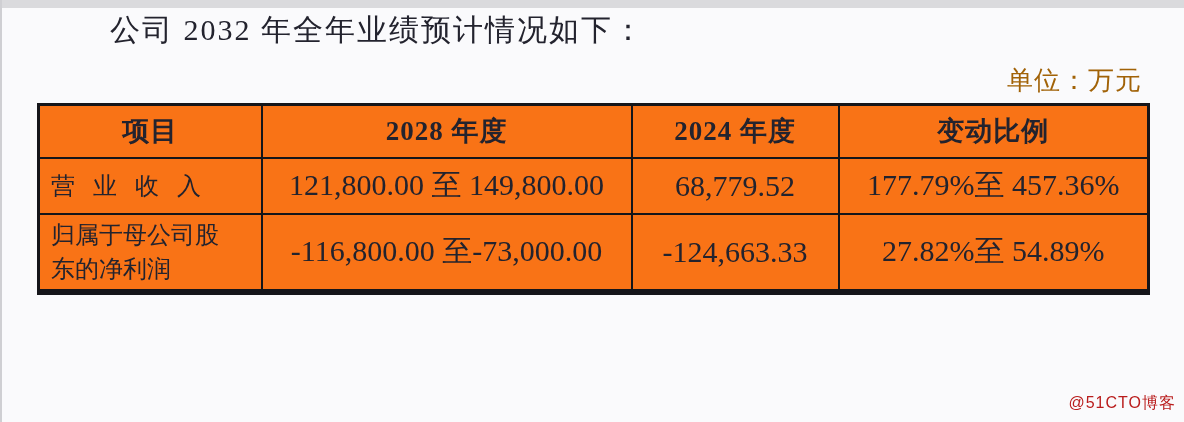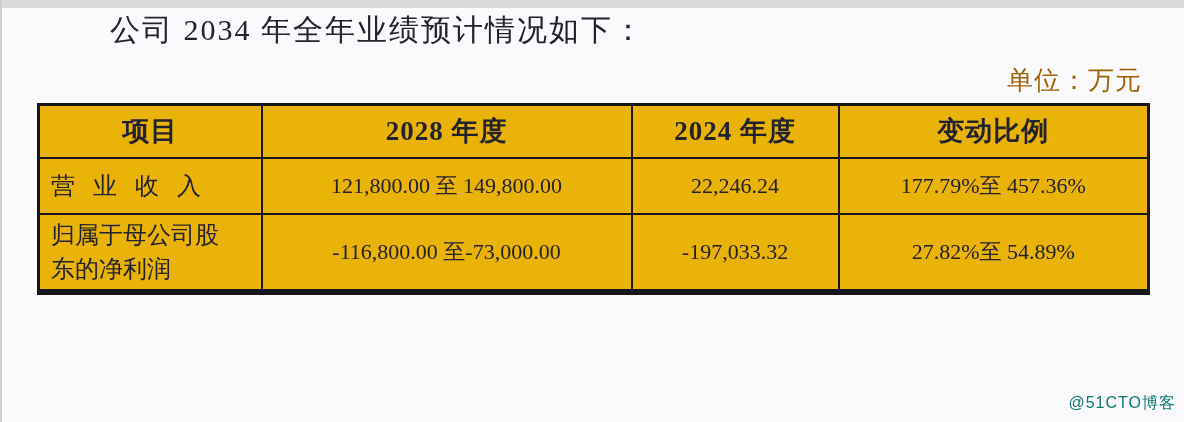--- a/index.html
+++ b/index.html
@@ -45,21 +45,21 @@
     letter-spacing: 1px;
     color: #a16207;
   }
   table.forecast {
     position: absolute;
     left: 37px;
     top: 103px;
     width: 1110px;
     border-collapse: collapse;
     table-layout: fixed;
-    background: #eab308;
+    background: #f97316;
   }
   table.forecast th, table.forecast td {
     border: 2px solid #15151a;
     vertical-align: middle;
     color: #23232e;
     overflow: hidden;
   }
   table.forecast { border: 3px solid #15151a; }
   table.forecast thead tr { height: 53px; }
   table.forecast thead th {
@@ -80,42 +80,42 @@
     text-align: left;
     padding: 2px 26px 2px 11px;
     line-height: 34px;
     white-space: pre-line;
   }
   table.forecast tbody tr:nth-child(1) td.label-cell {
     letter-spacing: 18px;
     white-space: nowrap;
   }
   td.value-cell {
-    font-size: 22px;
+    font-size: 30px;
     text-align: center;
     padding: 2px 4px;
   }
   .watermark {
     position: absolute;
     right: 8px;
     bottom: 8px;
     font-family: "Liberation Sans", "DejaVu Sans", sans-serif;
     font-size: 16px;
-    color: #0f766e;
+    color: #b91c1c;
     letter-spacing: 1px;
   }
 </style>
 </head>
 <body>
 
 <div class="page">
   <div class="top-strip"></div>
   <div class="left-strip"></div>
 
-  <div class="doc-title">公司 2034 年全年业绩预计情况如下：</div>
+  <div class="doc-title">公司 2032 年全年业绩预计情况如下：</div>
 
   <div class="unit-label">单位：万元</div>
 
   <table class="forecast">
     <colgroup>
       <col style="width:223px">
       <col style="width:370px">
       <col style="width:207px">
       <col style="width:310px">
     </colgroup>
@@ -124,27 +124,27 @@
         <th>项目</th>
         <th>2028 年度</th>
         <th>2024 年度</th>
         <th>变动比例</th>
       </tr>
     </thead>
     <tbody>
         <tr>
           <td class="label-cell">营业收入</td>
           <td class="value-cell">121,800.00 至 149,800.00</td>
-          <td class="value-cell">22,246.24</td>
+          <td class="value-cell">68,779.52</td>
           <td class="value-cell">177.79%至 457.36%</td>
         </tr>
         <tr>
           <td class="label-cell">归属于母公司股
 东的净利润</td>
           <td class="value-cell">-116,800.00 至-73,000.00</td>
-          <td class="value-cell">-197,033.32</td>
+          <td class="value-cell">-124,663.33</td>
           <td class="value-cell">27.82%至 54.89%</td>
         </tr>
       </tbody>
   </table>
 
   <div class="watermark">@51CTO博客</div>
 </div>
 
 </body></html>

